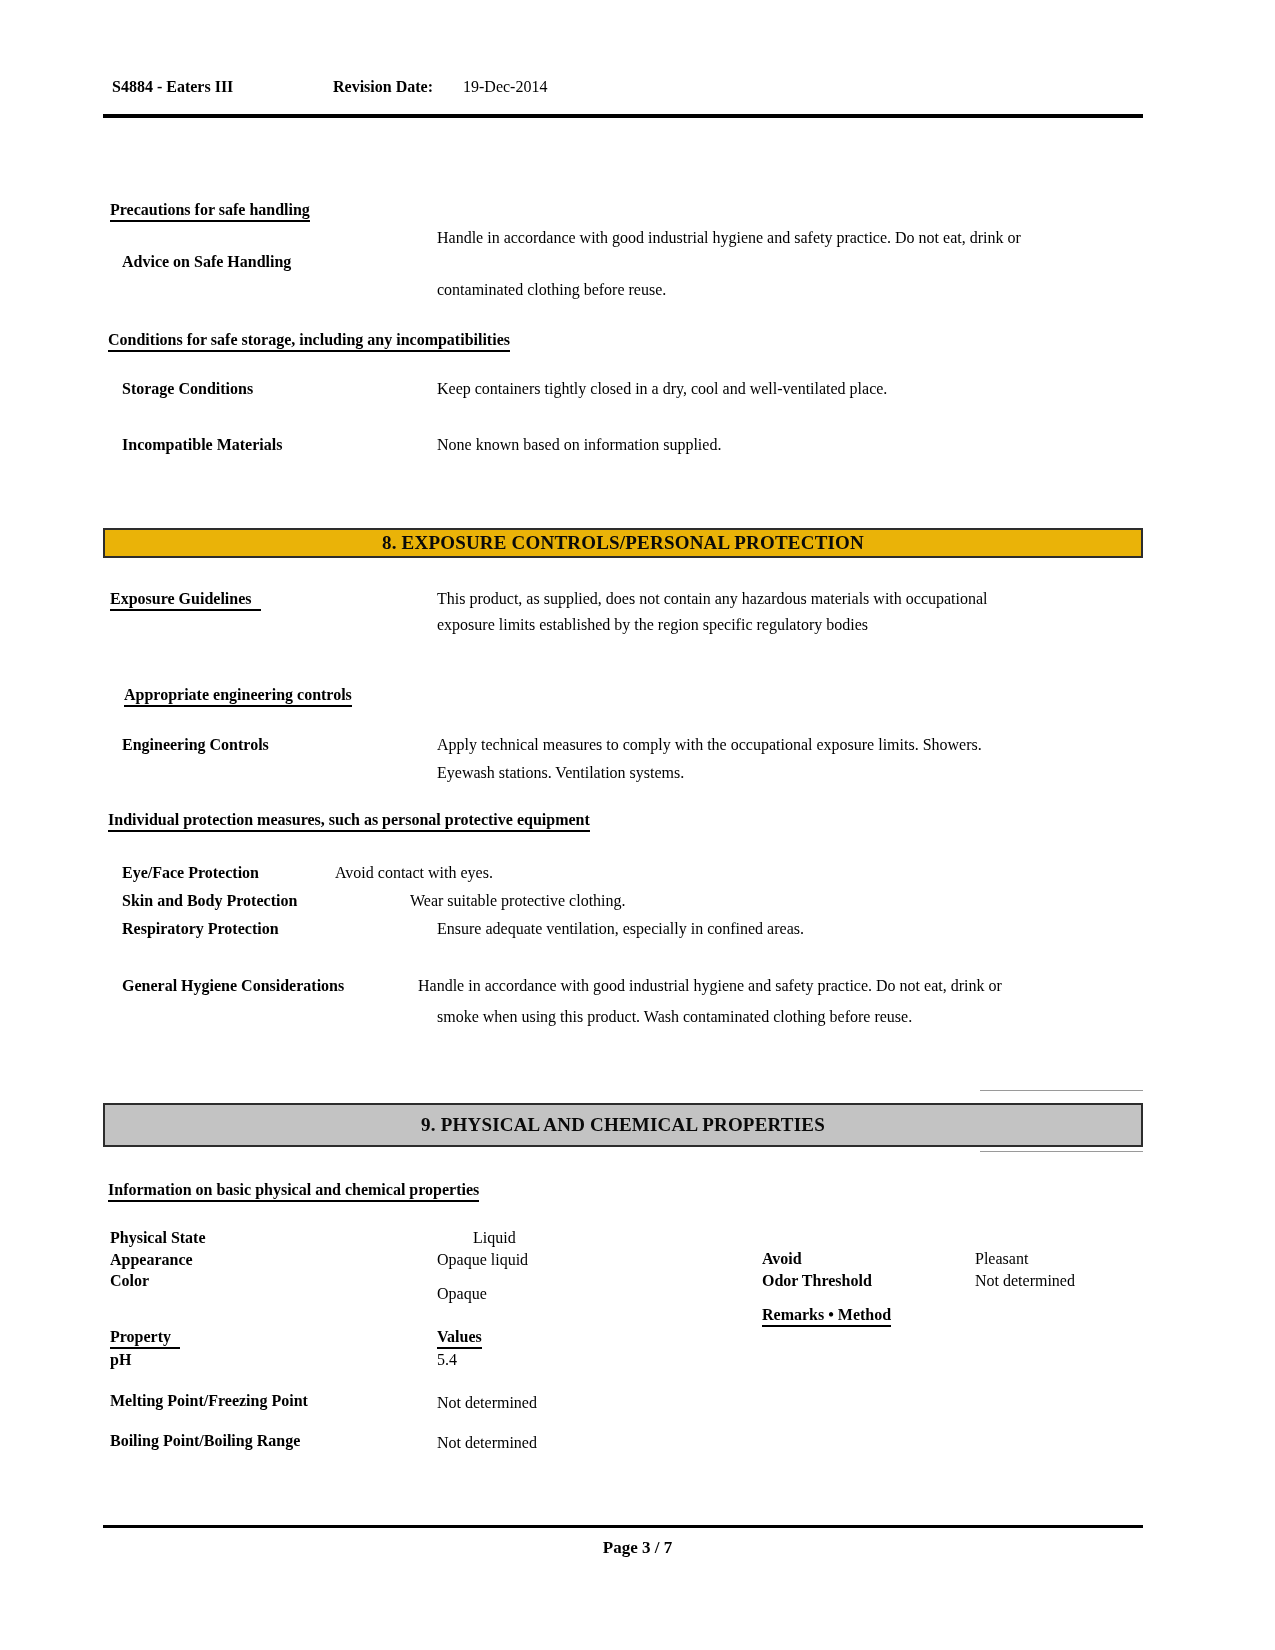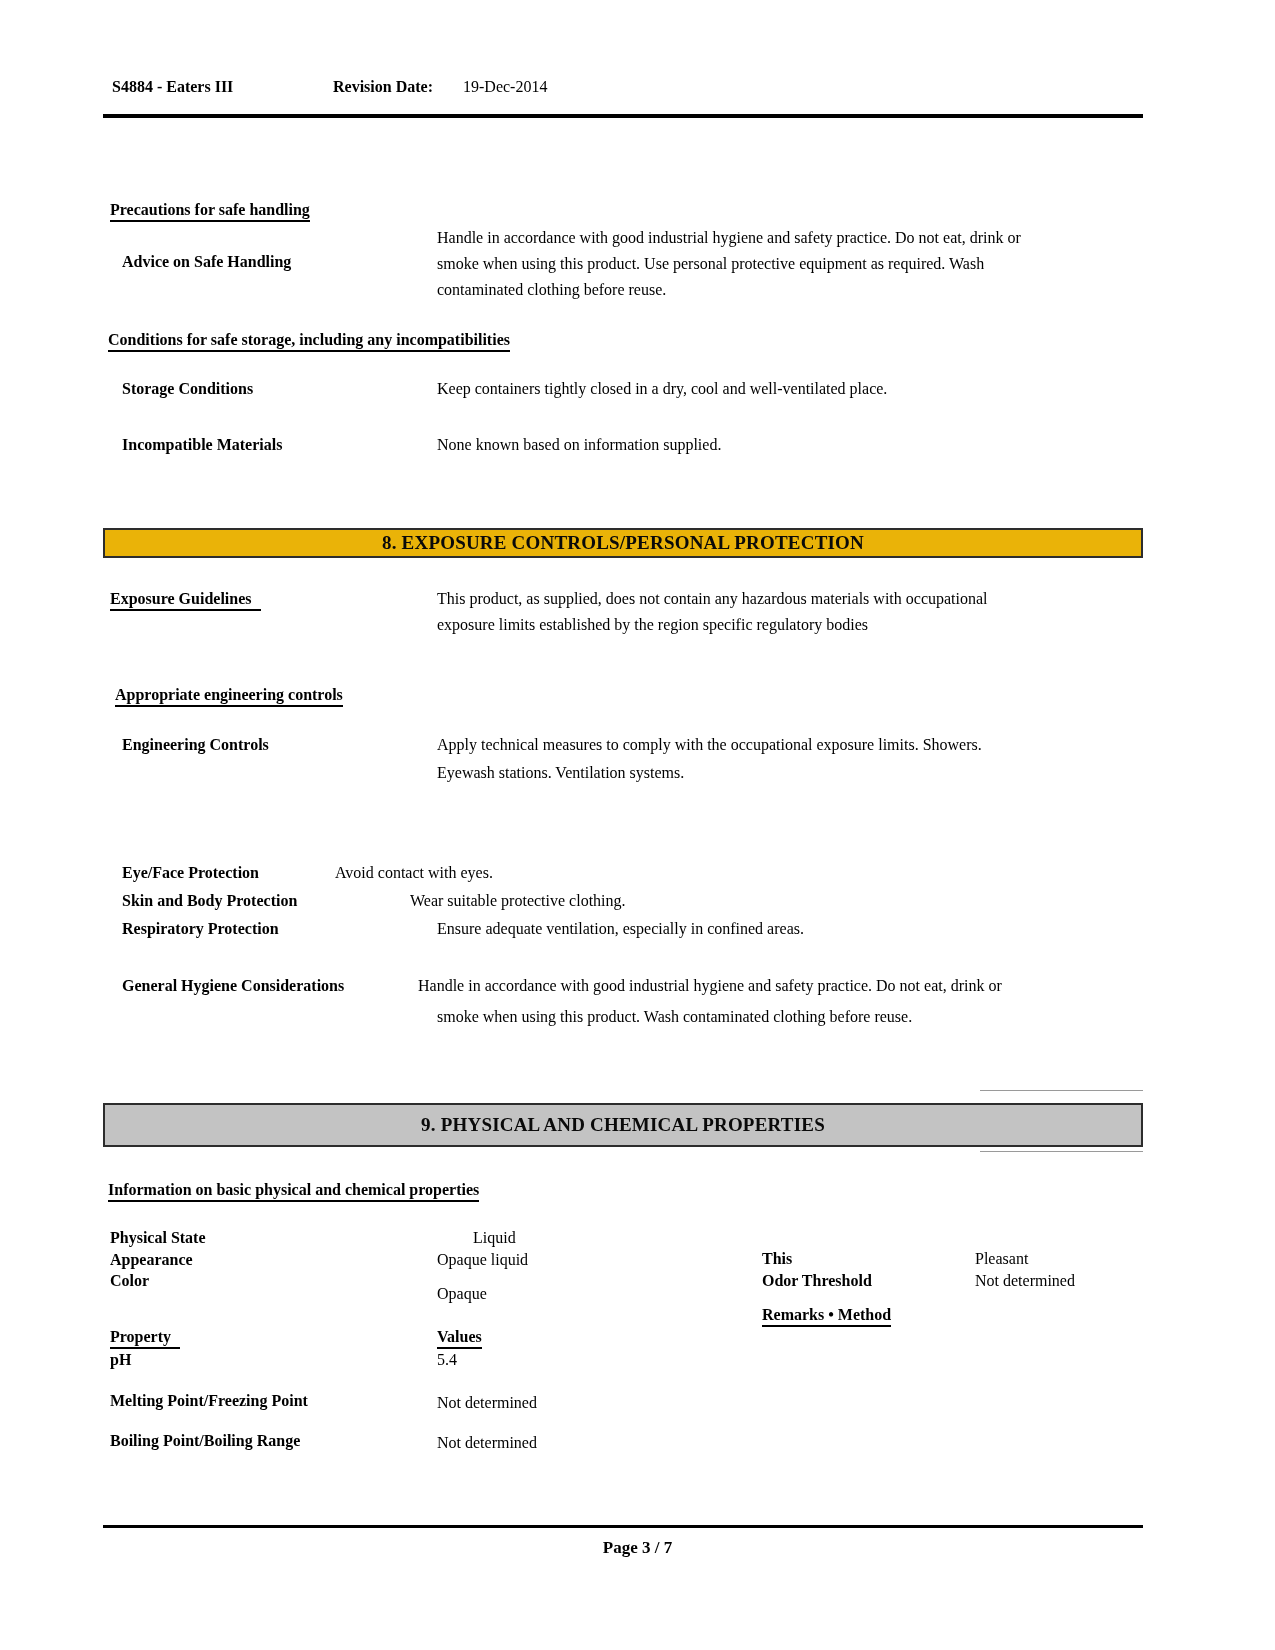--- a/index.html
+++ b/index.html
@@ -56,21 +56,20 @@
 
   <div class="rule" style="left: 103px; top: 114px; width: 1040px; height: 4px; background: rgb(0, 0, 0);"></div>
 
 
   <div class="abs b" style="left:110px; top:200px;">
     <span class="u">Precautions for safe handling</span>
   </div>
 
   <span class="abs b" style="left:122px; top:252px;">Advice on Safe Handling</span>
   <span class="abs" style="left:437px; top:228px;">Handle in accordance with good industrial hygiene and safety practice. Do not eat, drink or</span>
-  <span class="abs" style="left:437px; top:254px;">smoke when using this product. Use personal protective equipment as required. Wash</span>
   <span class="abs" style="left:437px; top:280px;">contaminated clothing before reuse.</span>
 
   <div class="abs b" style="left:108px; top:330px;">
     <span class="u">Conditions for safe storage, including any incompatibilities</span>
   </div>
 
   <span class="abs b" style="left:122px; top:379px;">Storage Conditions</span>
   <span class="abs" style="left:437px; top:379px;">Keep containers tightly closed in a dry, cool and well-ventilated place.</span>
 
   <span class="abs b" style="left:122px; top:435px;">Incompatible Materials</span>
@@ -79,28 +78,31 @@
   <div class="banner" style="top: 528px; height: 26px; line-height: 26px; background: #eab308; border-color: rgb(45, 45, 45);">
     <span>8. EXPOSURE CONTROLS/PERSONAL PROTECTION</span>
   </div>
 
   <div class="abs b" style="left:110px; top:589px;">
     <span class="u trail">Exposure Guidelines</span>
   </div>
   <span class="abs" style="left:437px; top:615px;">exposure limits established by the region specific regulatory bodies</span>
   <span class="abs" style="left:437px; top:589px;">This product, as supplied, does not contain any hazardous materials with occupational</span>
 
-  <div class="abs b" style="left:115px; top:685px;text-align:center;">
+  <div class="abs b" style="left:124px; top:685px;text-align:center;">
     <span class="u">Appropriate engineering controls</span>
   </div>
 
   <span class="abs b" style="left:122px; top:735px;">Engineering Controls</span>
   <span class="abs" style="left:437px; top:735px;">Apply technical measures to comply with the occupational exposure limits. Showers.</span>
   <span class="abs" style="left:437px; top:763px;">Eyewash stations. Ventilation systems.</span>
 
+  <div class="abs b" style="left:108px; top:810px;">
+    <span class="u">Individual protection measures, such as personal protective equipment</span>
+  </div>
 
   <span class="abs b" style="left:122px; top:863px;">Eye/Face Protection</span>
   <span class="abs" style="left:335px; top:863px;">Avoid contact with eyes.</span>
 
   <span class="abs b" style="left:122px; top:891px;">Skin and Body Protection</span>
   <span class="abs" style="left:410px; top:891px;">Wear suitable protective clothing.</span>
 
   <span class="abs b" style="left:122px; top:919px;">Respiratory Protection</span>
   <span class="abs" style="left:437px; top:919px;">Ensure adequate ventilation, especially in confined areas.</span>
 
@@ -120,21 +122,21 @@
 
   <span class="abs b" style="left:110px; top:1228px;">Physical State</span>
   <span class="abs" style="left:437px; top:1228px;margin-left:36px;">Liquid</span>
 
   <span class="abs b" style="left:110px; top:1250px;">Appearance</span>
   <span class="abs" style="left:437px; top:1250px;">Opaque liquid</span>
 
   <span class="abs b" style="left:110px; top:1271px;">Color</span>
   <span class="abs" style="left:437px; top:1284px;">Opaque</span>
 
-  <span class="abs b" style="left:762px; top:1249px;">This</span>
+  <span class="abs b" style="left:762px; top:1249px;">Avoid</span>
   <span class="abs" style="left:975px; top:1249px;">Pleasant</span>
 
   <span class="abs b" style="left:762px; top:1271px;">Odor Threshold</span>
   <span class="abs" style="left:975px; top:1271px;">Not determined</span>
 
   <div class="abs b" style="left:762px; top:1305px;">
     <span class="u">Remarks  • Method</span>
   </div>
 
   <div class="abs b" style="left:110px; top:1327px;">

